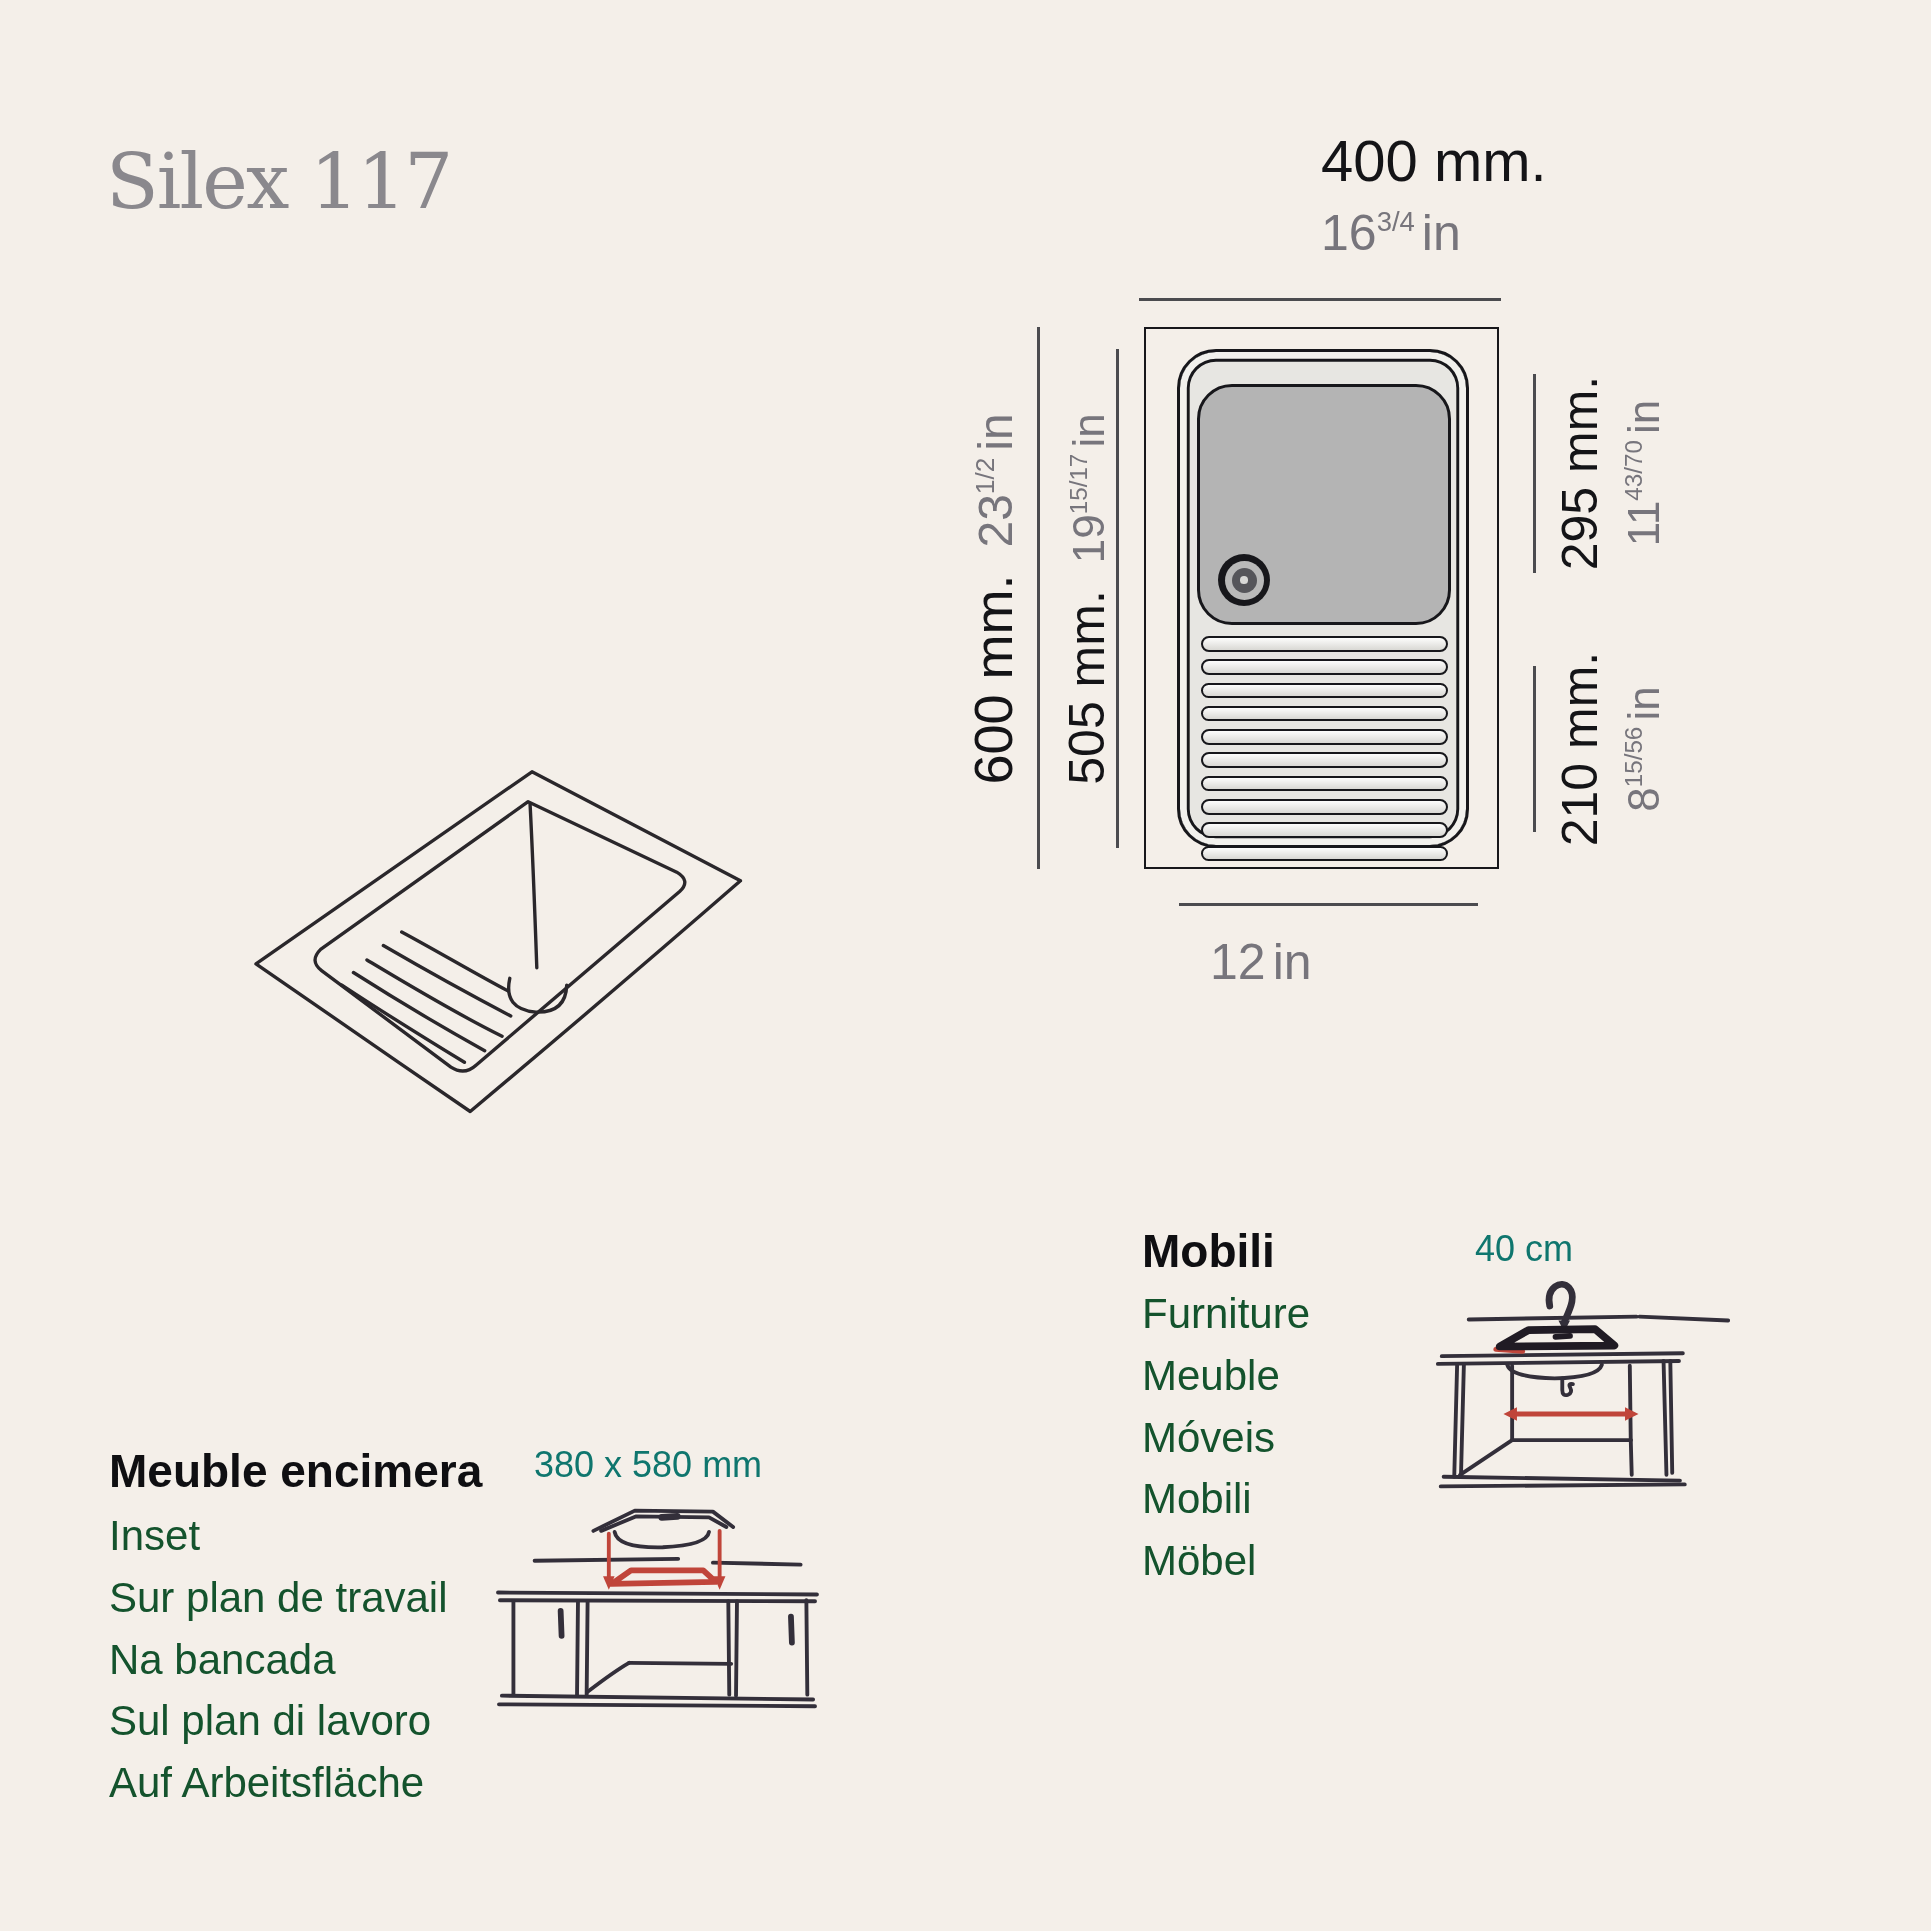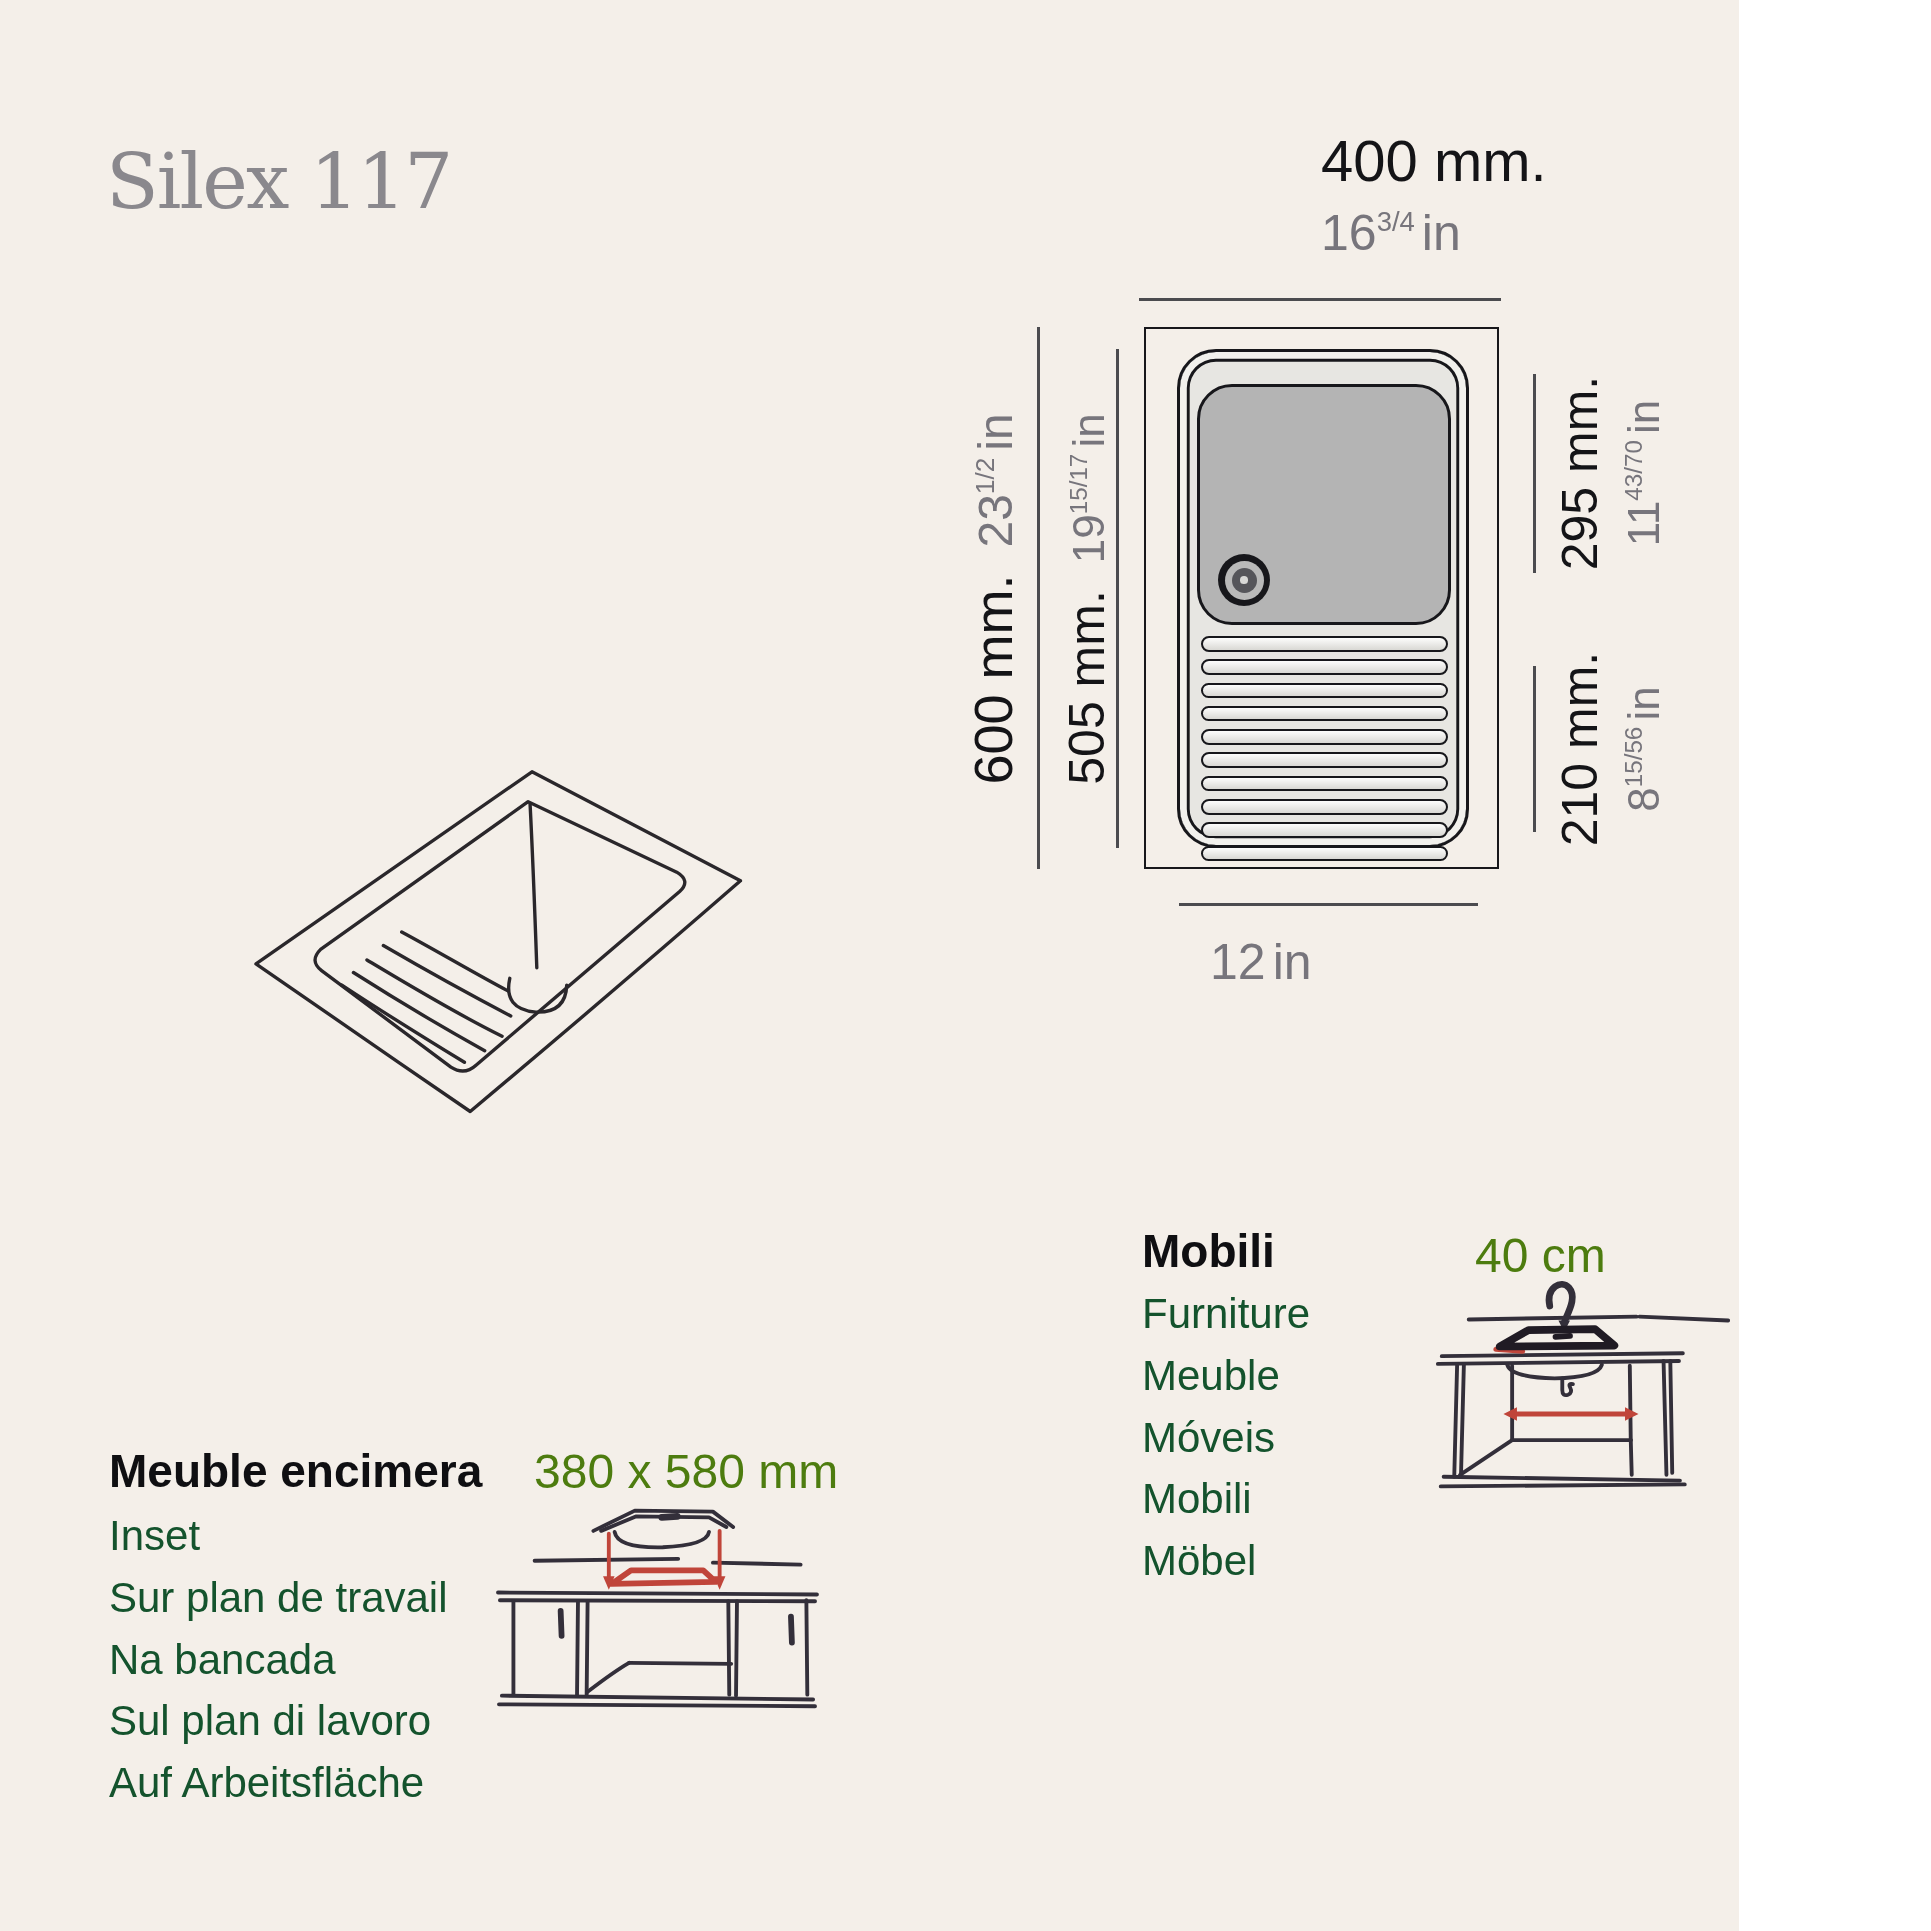--- a/index.html
+++ b/index.html
@@ -1,17 +1,17 @@
 <!DOCTYPE html>
 <html><head>
 <meta charset="utf-8">
 <style>
   html,body{margin:0;padding:0;}
   #stage{
-    position:relative;width:1739px;height:1931px;
+    position:relative;width:1931px;height:1931px;
     background:#f4efe9;overflow:hidden;
     font-family:"Liberation Sans",sans-serif;
     color:#141417;
   }
   
   .title{
     position:absolute;left:106px;top:137px;
     font-family:"DejaVu Serif",serif;
     font-size:77px;letter-spacing:-1.9px;color:#8a888d;font-weight:500;
   }
@@ -60,21 +60,21 @@
     transform:translate(-50%,-50%) rotate(-90deg);
     display:flex;align-items:baseline;gap:27px;
   }
   .vlabel .inner.two{
     flex-direction:column;align-items:center;gap:9.7px;transform:translate(-50%,-50%) rotate(-90deg);
   }
   .sz56{font-size:54px;} .sz50{font-size:48px;} .sz52{font-size:50px;} .sz46{font-size:44px;}
   
   .block-heading{position:absolute;font-size:46px;font-weight:bold;color:#0f0f12;}
   .block-line{position:absolute;font-size:42px;color:#14532d;}
-  .block-dim{position:absolute;font-size:48px;color:#4d7c0f;}
+  .block-dim{position:absolute;font-size:36px;color:#0f766e;}
   
   .sketch{position:absolute;}
 </style>
 </head>
 <body>
 
 <div id="stage">
 
   <div class="title">Silex 117</div>
 

